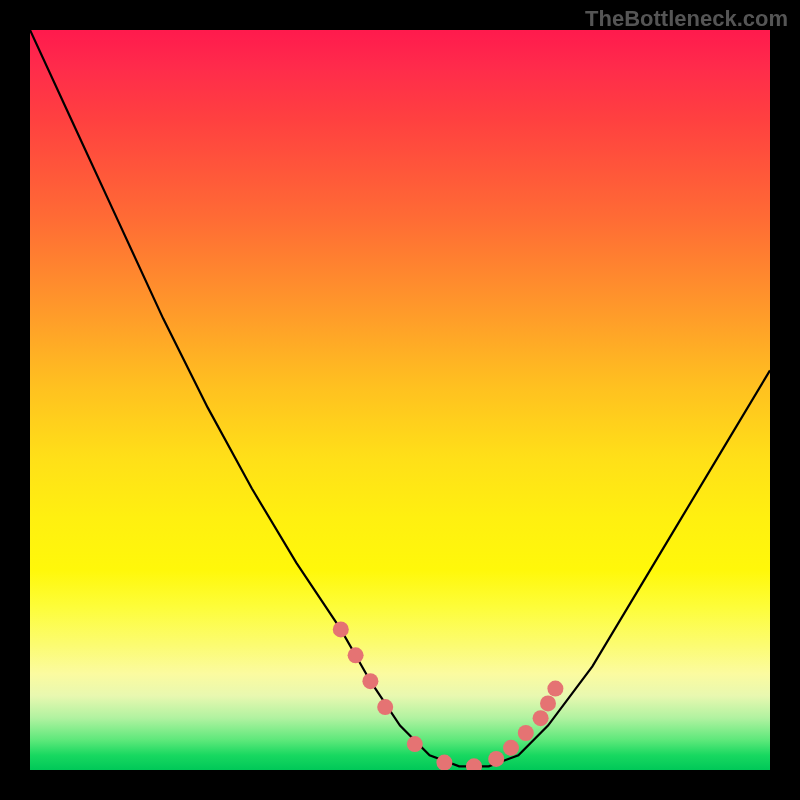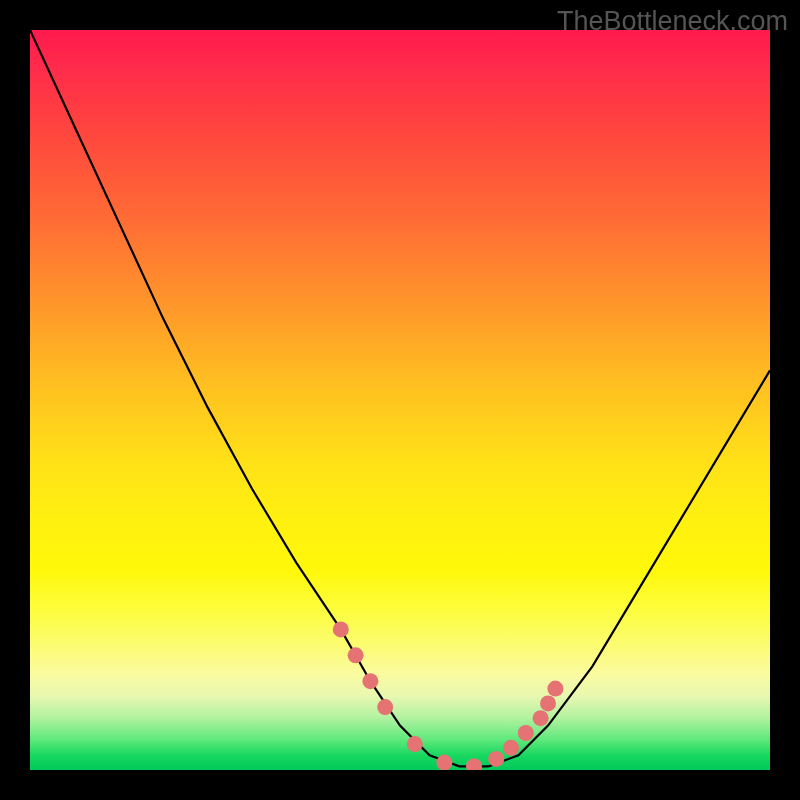--- a/index.html
+++ b/index.html
@@ -8,22 +8,22 @@
     height: 800px;
     background: #000;
     position: relative;
     font-family: Arial, sans-serif;
   }
   .watermark {
     position: absolute;
     top: 6px;
     right: 12px;
     color: #555;
-    font-size: 27px;
-    font-weight: 400;
+    font-size: 22px;
+    font-weight: 700;
     z-index: 10;
   }
   .plot-area {
     position: absolute;
     left: 30px;
     top: 30px;
     width: 740px;
     height: 740px;
     overflow: hidden;
   }

